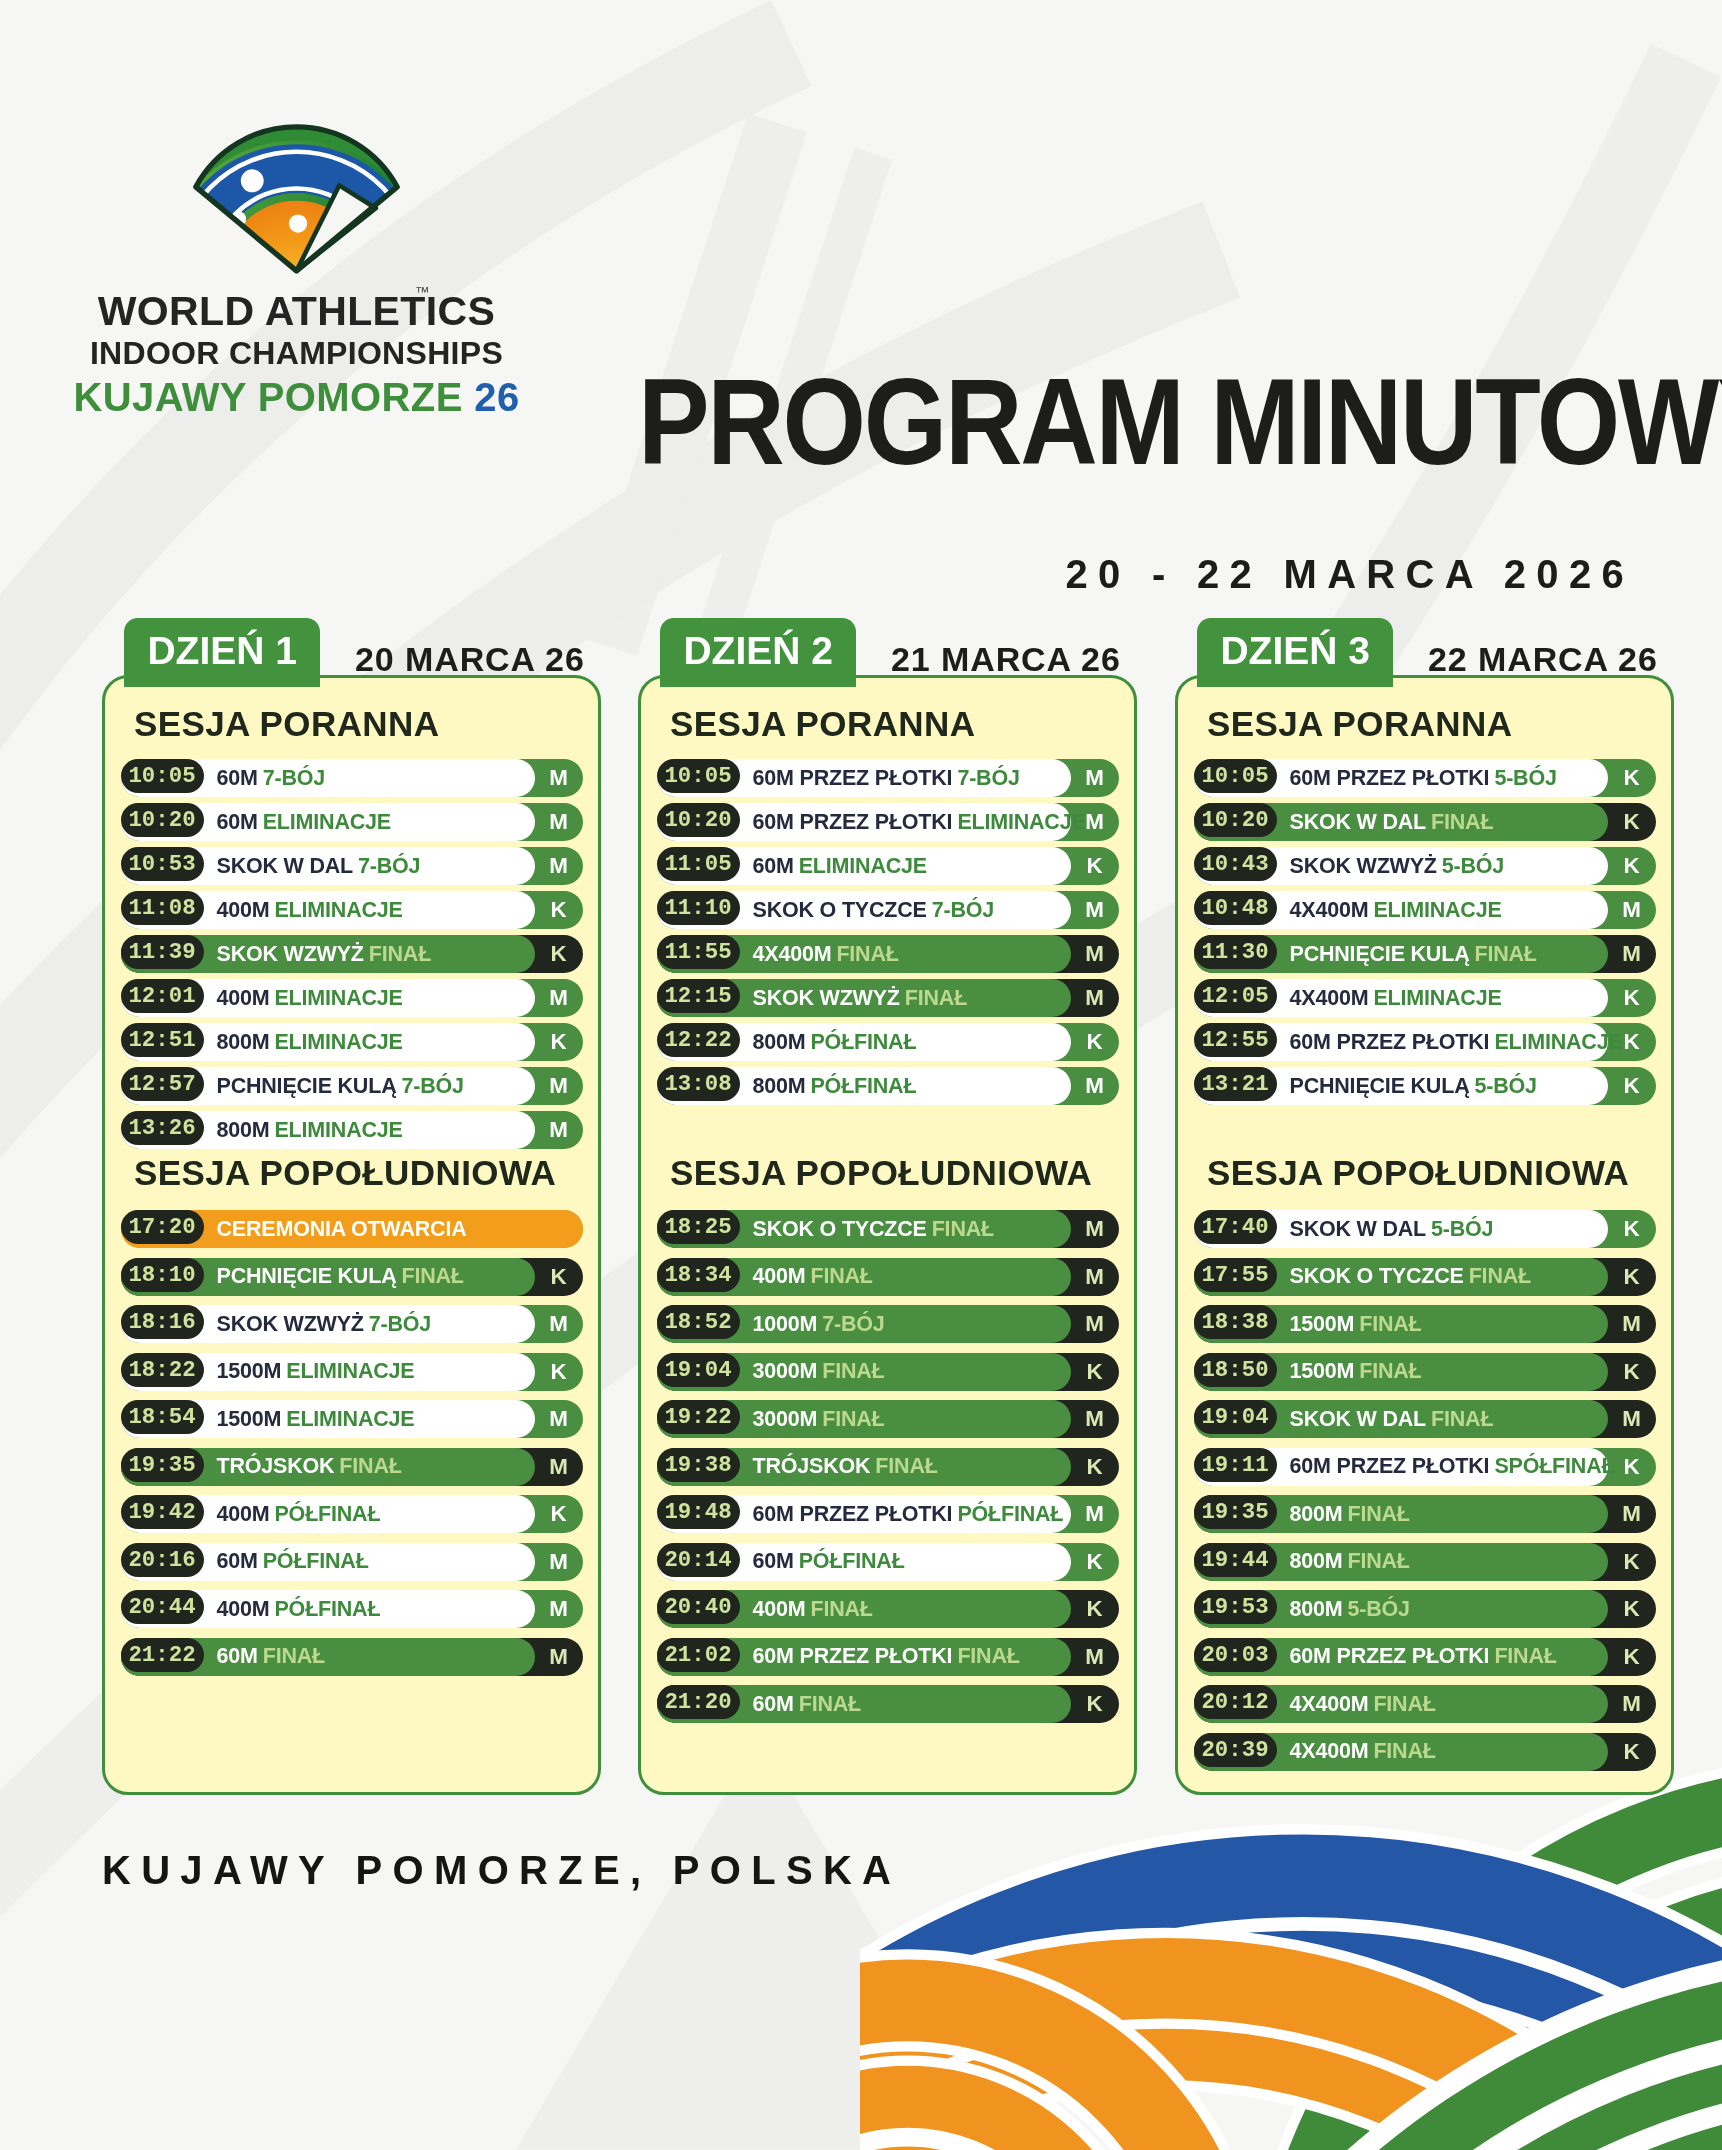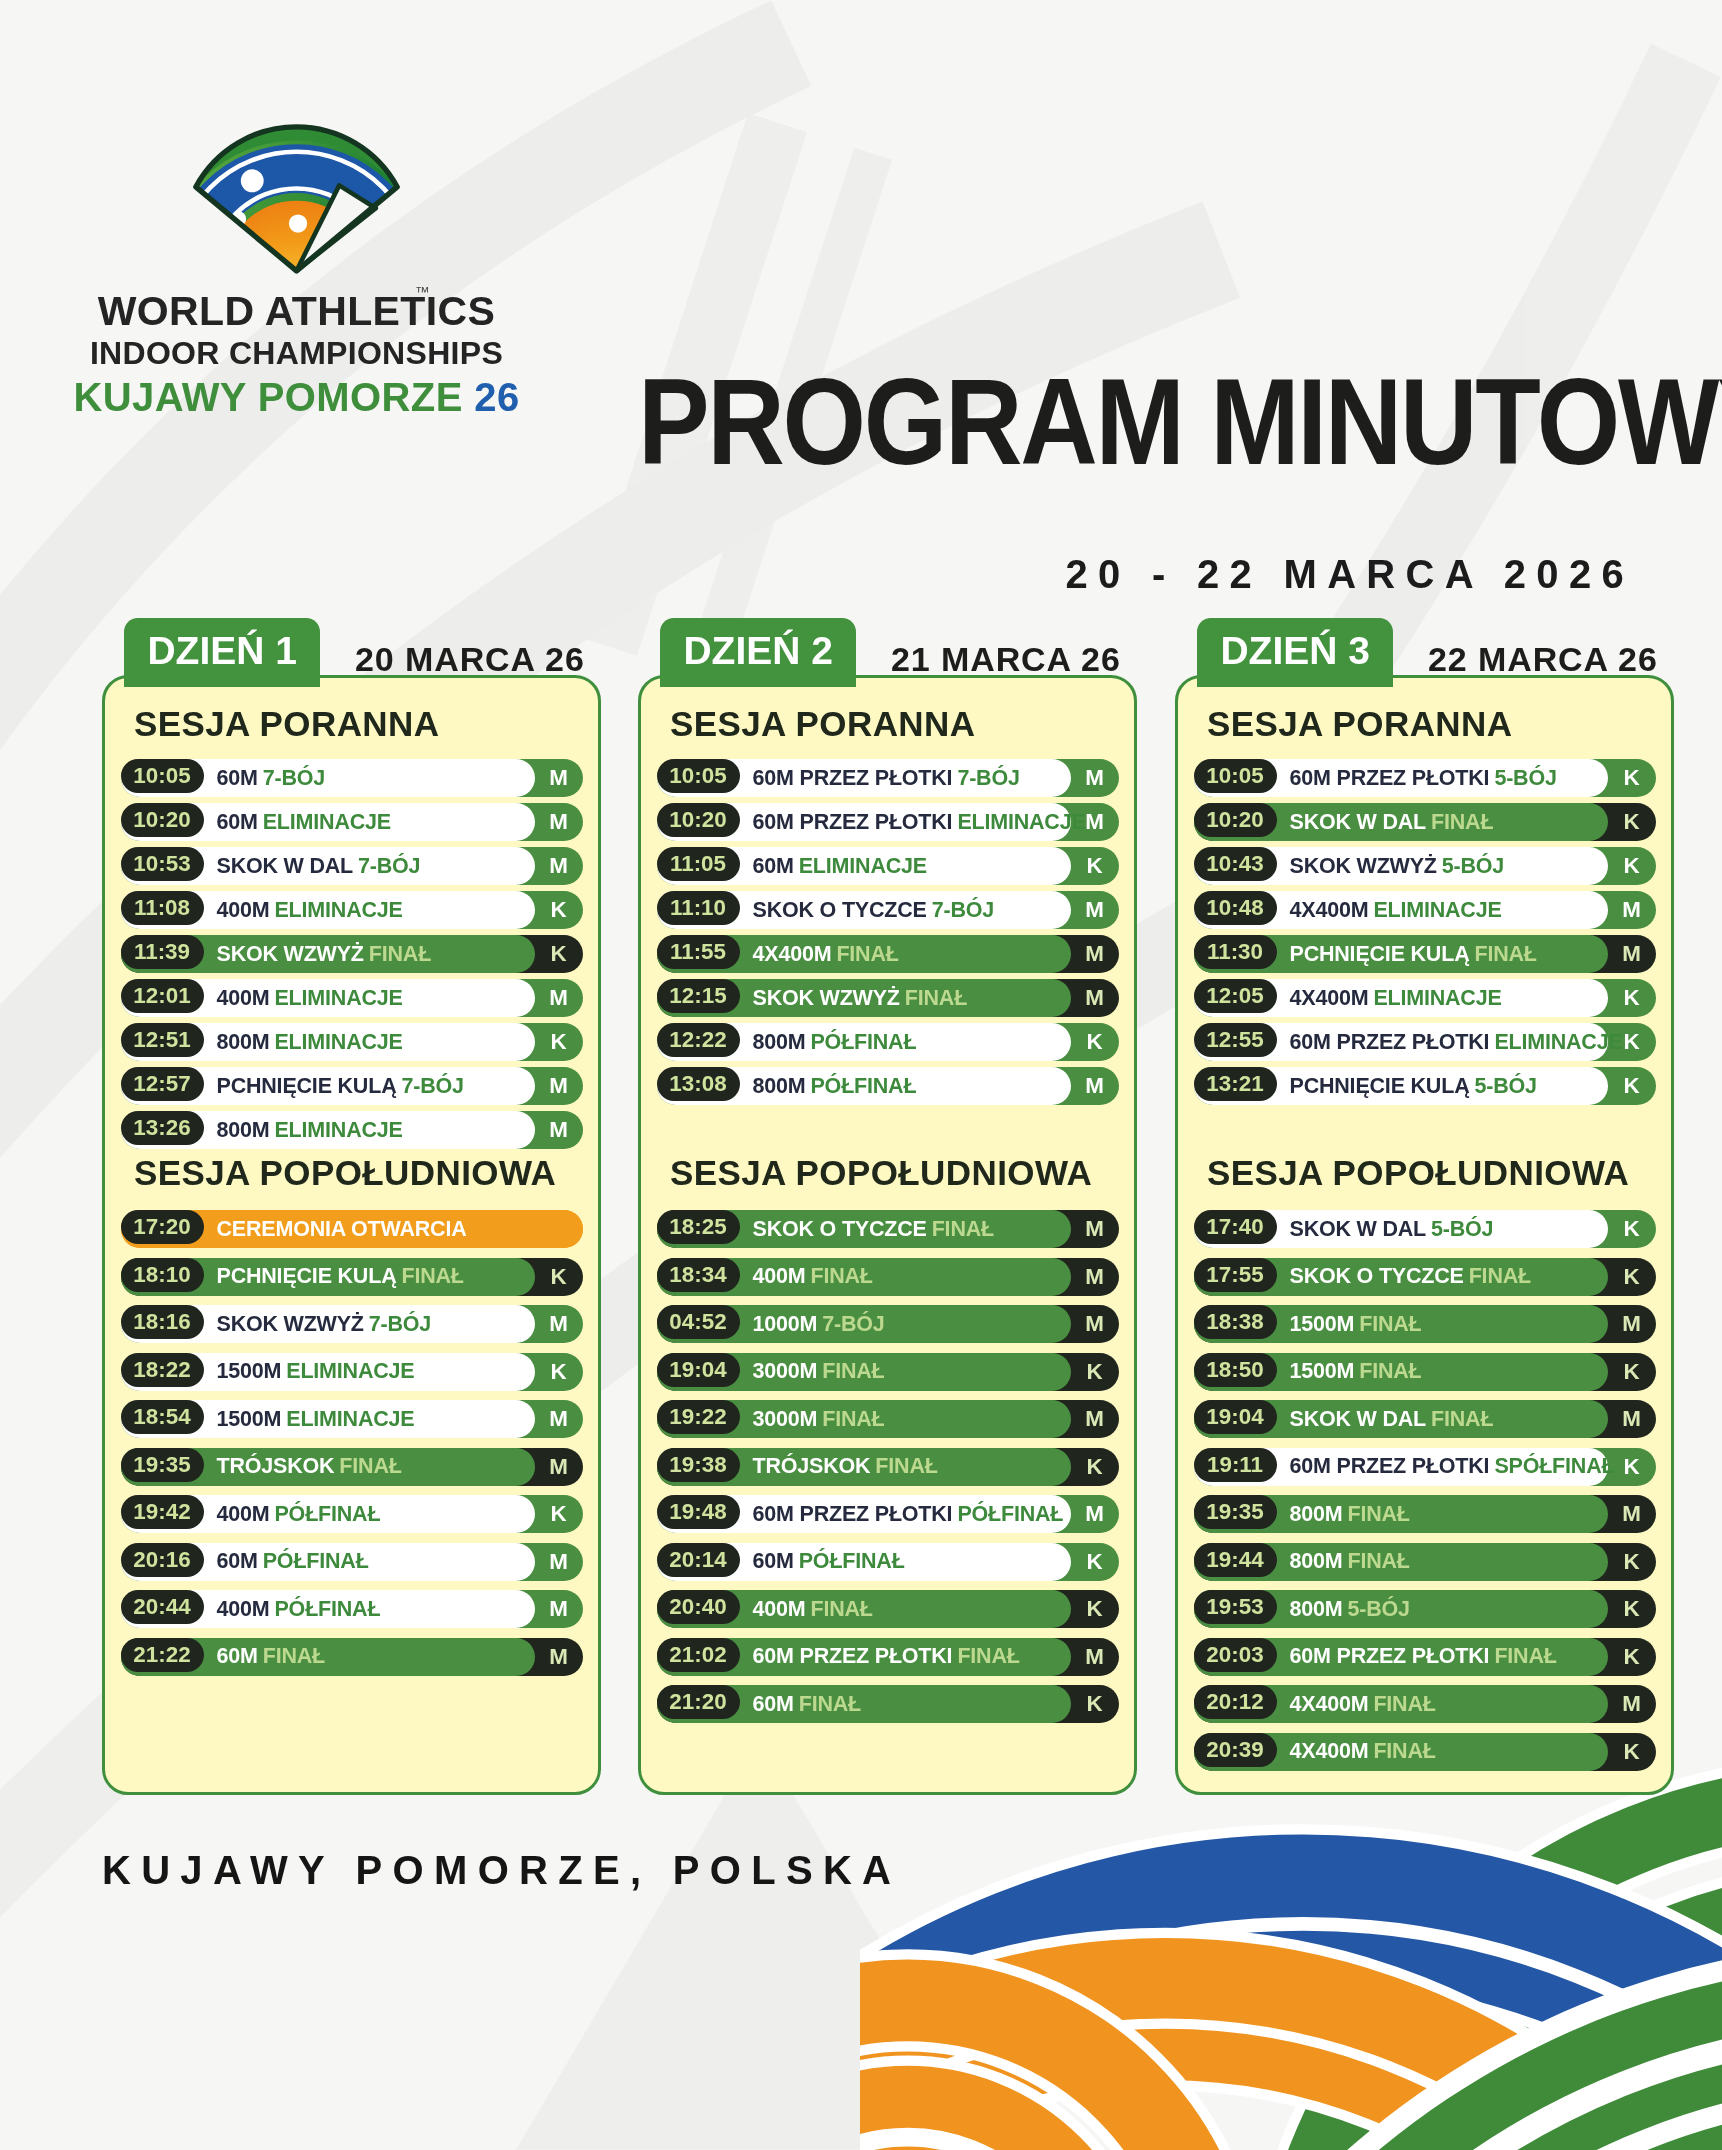--- a/index.html
+++ b/index.html
@@ -43,21 +43,21 @@
   
   .row{position:relative;height:38px;border-radius:19px;flex:0 0 38px;}
   .row.normal{background:#4a8f41}
   .row.final{background:#20261e}
   .row.ceremony{background:#f29e1c}
   .row .body{position:absolute;top:0;bottom:0;left:0;right:48px;border-radius:19px;}
   .row.normal .body{background:#ffffff}
   .row.final .body{background:#4a8f41}
   .row.ceremony .body{background:#f29e1c;right:0}
   .time-pill{position:absolute;left:0;top:0;bottom:4px;width:83px;background:#20261e;border-radius:19px;
-    color:#cfe39e;font-weight:700;font-size:22.4px;display:flex;align-items:center;justify-content:center;z-index:2;}
+    color:#cfe39e;font-weight:700;font-size:22.4px;display:flex;align-items:center;justify-content:center;z-index:2;font-family:Liberation Mono, monospace;}
   .event{position:absolute;left:96px;top:0;bottom:0;display:flex;align-items:center;gap:5px;
     white-space:nowrap;font-weight:700;font-size:21.5px;letter-spacing:-0.2px;z-index:1;}
   .row.normal .event-name{color:#252a3e}
   .row.normal .event-qual{color:#3e8a3c}
   .row.final .event-name{color:#ffffff}
   .row.final .event-qual{color:#bcd98f}
   .row.ceremony .event-name{color:#ffffff}
   .gender{position:absolute;right:0;top:0;bottom:0;width:48px;display:flex;align-items:center;
     justify-content:center;font-weight:700;font-size:22.4px;z-index:2;}
   .row.normal .gender{color:#ffffff}
@@ -407,21 +407,21 @@
               <div class="body"></div>
               <span class="time-pill">18:34</span>
               <div class="event">
                 <span class="event-name">400M</span>
                 <span class="event-qual">FINAŁ</span>
               </div>
               <span class="gender">M</span>
             </div>
             <div class="row final">
               <div class="body"></div>
-              <span class="time-pill">04:52</span>
+              <span class="time-pill">18:52</span>
               <div class="event">
                 <span class="event-name">1000M</span>
                 <span class="event-qual">7-BÓJ</span>
               </div>
               <span class="gender">M</span>
             </div>
             <div class="row final">
               <div class="body"></div>
               <span class="time-pill">19:04</span>
               <div class="event">

